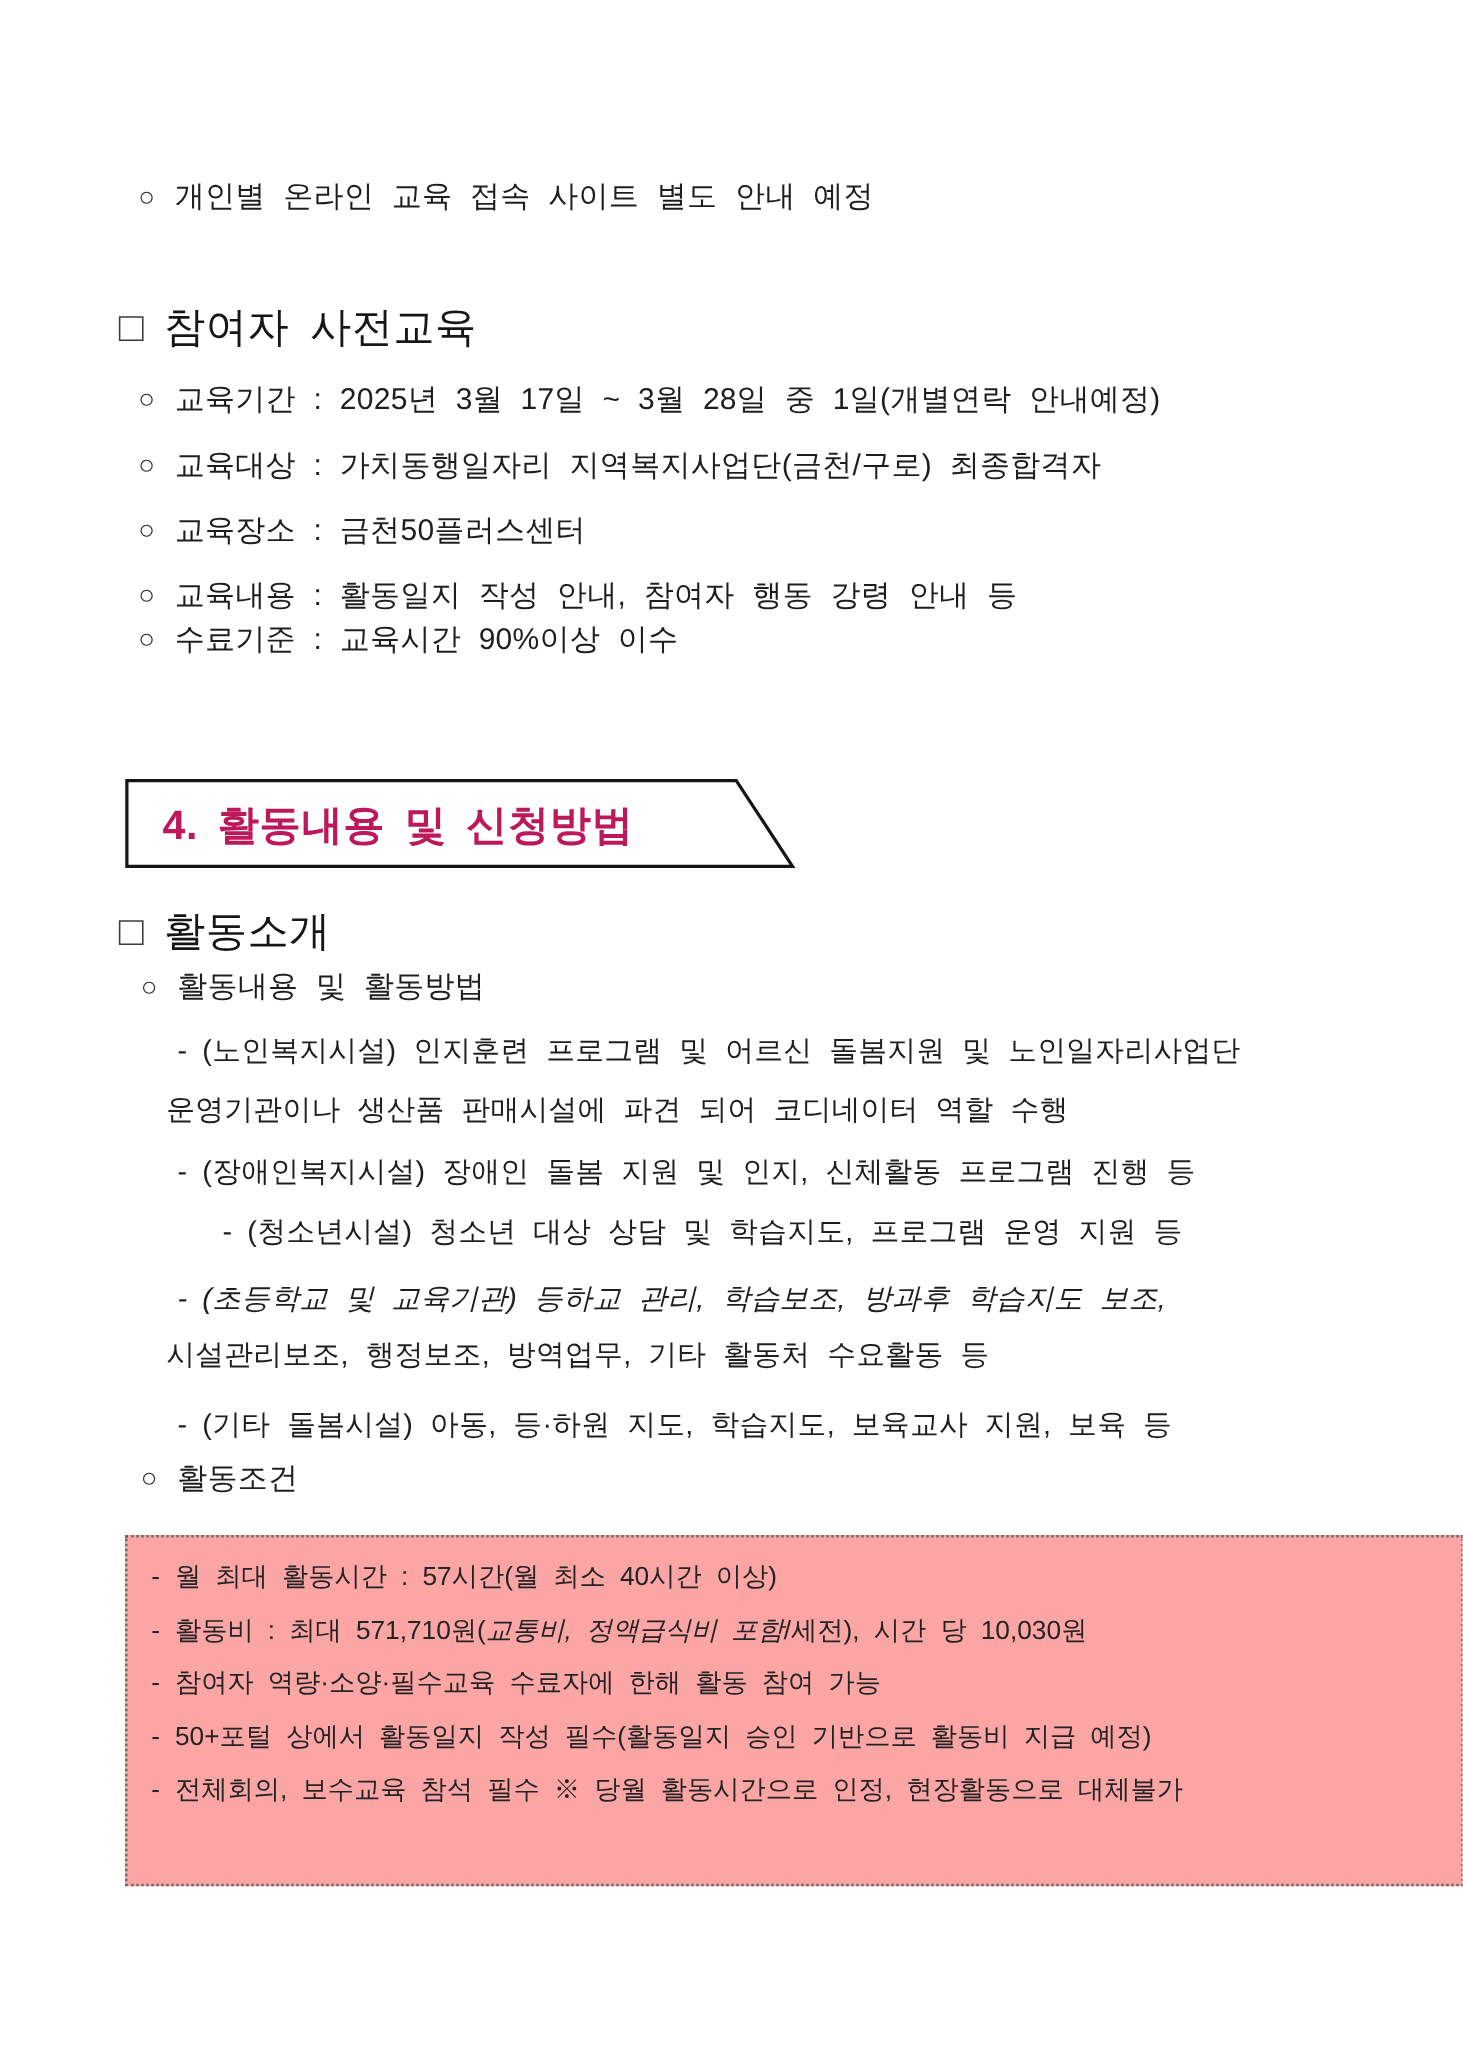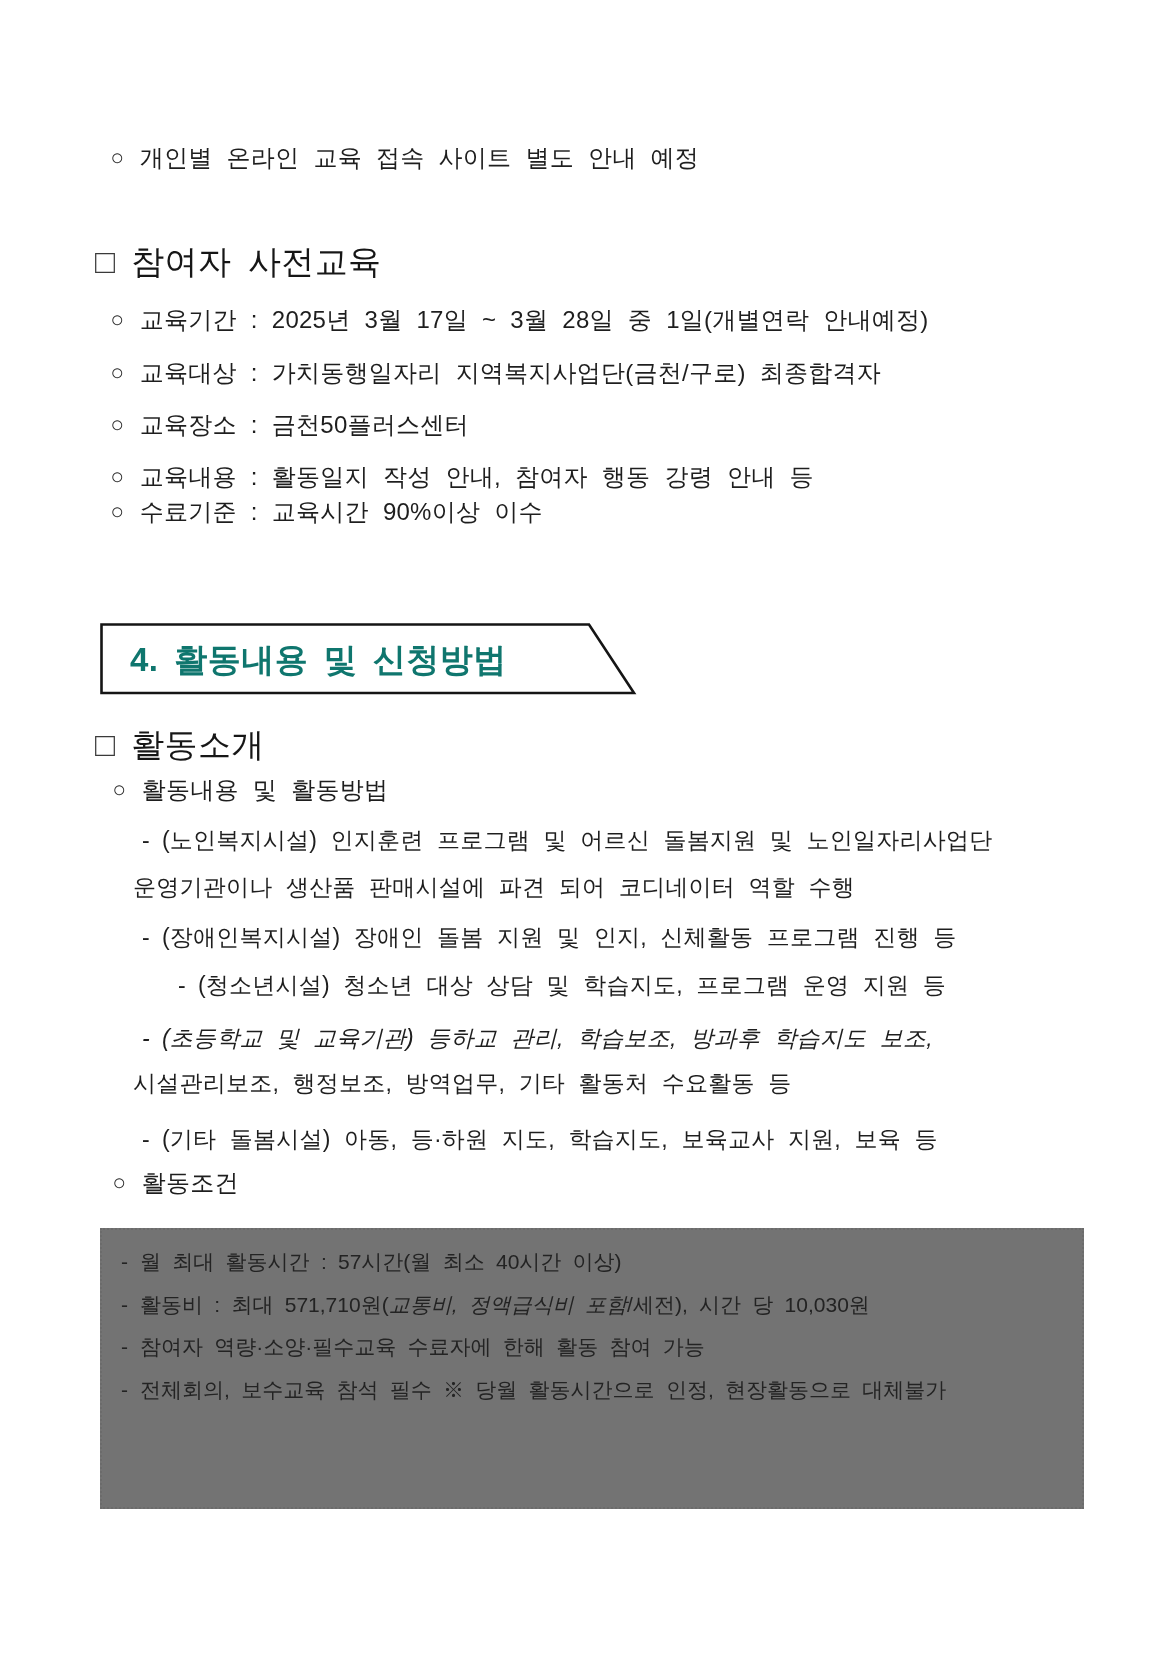--- a/index.html
+++ b/index.html
@@ -15,26 +15,26 @@
   .marker{display:inline-block;}
   .circle-m{margin-right:15px;transform:scale(0.92);color:#2a2a2a;}
   .square-m{margin-right:16px;color:#3a3a3a;}
   .dash-m{margin-right:12px;}
   .sep{white-space:pre;}
   
   .banner{position:absolute;left:100px;top:623px;width:545px;height:72px;}
   .banner svg{position:absolute;left:0;top:0;}
   .banner-text{
     position:absolute;left:30px;top:0;height:72px;line-height:74px;
-    font-size:33px;font-weight:900;color:#0f766e;letter-spacing:0.5px;word-spacing:0.18em;
+    font-size:33px;font-weight:900;color:#be185d;letter-spacing:0.5px;word-spacing:0.18em;
   }
   
   .cond-box{
-    position:absolute;left:100px;top:1228px;width:984px;height:281px;
-    background:#737373;border:2px dotted #6b6b6b;box-sizing:border-box;
+    position:absolute;left:100px;top:1228px;width:1071px;height:281px;
+    background:#fca5a5;border:2px dotted #6b6b6b;box-sizing:border-box;
     padding:11px 0 0 0;
   }
   .cond-line{
     font-size:21px;line-height:42.5px;padding-left:19px;white-space:nowrap;
     word-spacing:0.26em;color:#232323;
   }
   .it{font-style:italic;}
 </style>
 </head>
 <body>
@@ -108,15 +108,18 @@
   <div class="cond-line">
     <span class="marker dash-m">-</span><span>월 최대 활동시간 : 57시간(월 최소 40시간 이상)</span>
   </div>
   <div class="cond-line">
     <span class="marker dash-m">-</span><span>활동비 : 최대 571,710원(</span><span class="it">교통비, 정액급식비 포함</span><span>/세전), 시간 당 10,030원</span>
   </div>
   <div class="cond-line">
     <span class="marker dash-m">-</span><span>참여자 역량·소양·필수교육 수료자에 한해 활동 참여 가능</span>
   </div>
   <div class="cond-line">
+    <span class="marker dash-m">-</span><span>50+포털 상에서 활동일지 작성 필수(활동일지 승인 기반으로 활동비 지급 예정)</span>
+  </div>
+  <div class="cond-line">
     <span class="marker dash-m">-</span><span>전체회의, 보수교육 참석 필수 ※ 당월 활동시간으로 인정, 현장활동으로 대체불가</span>
   </div>
 </div>
 
 </body></html>

